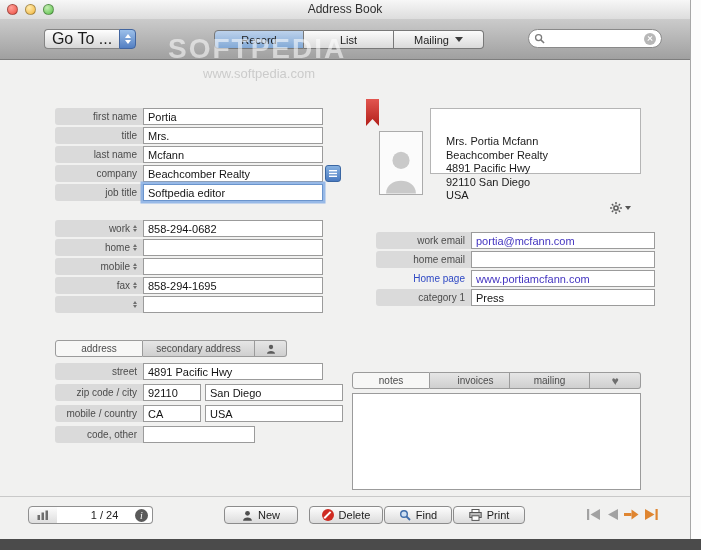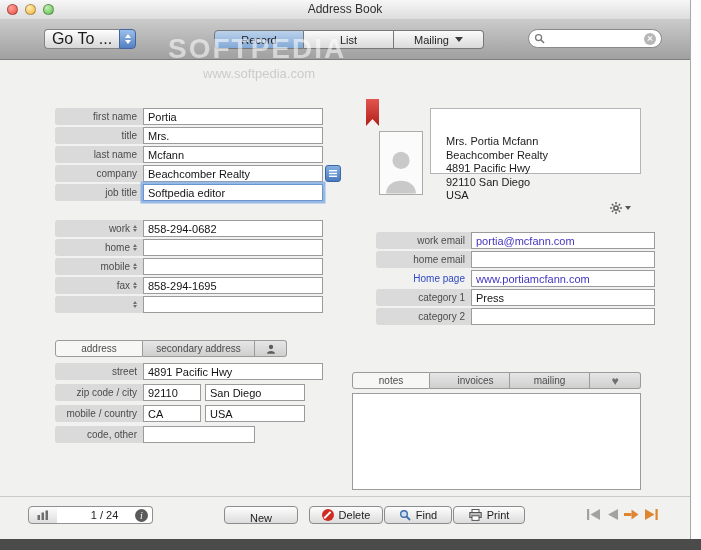--- a/index.html
+++ b/index.html
@@ -41,21 +41,21 @@
   .wm2{position:absolute;left:203px;top:66px;font-size:13px;color:rgba(125,125,125,.32);pointer-events:none;z-index:6;}
 
   
   .grp{position:absolute;display:flex;flex-direction:column;gap:2px;}
   .frow{display:flex;height:17px;align-items:stretch;}
   .lbl{background:#dadada;color:#4c4c4c;font-size:10px;display:flex;align-items:center;justify-content:flex-end;padding-right:6px;border-radius:3px 0 0 3px;flex:none;}
   .lbl.linklbl{background:transparent;color:#2f49c4;}
   .fld{height:17px;border:1px solid #9b9b9b;background:#fff;font-size:11px;color:#141414;padding:0 4px;outline:none;flex:none;border-radius:0;}
   .fld.linkv{color:#4334c0;}
   .fld.focused{border-color:#6a94cc;box-shadow:0 0 0 2.5px rgba(120,165,228,.75);position:relative;z-index:2;}
-  .w88{width:88px}.w95{width:95px}.w180{width:180px}.w184{width:184px}.w58{width:58px}.w118{width:100px}.w112{width:112px}
+  .w88{width:88px}.w95{width:95px}.w180{width:180px}.w184{width:184px}.w58{width:58px}.w118{width:138px}.w112{width:112px}
   .gap4{margin-left:4px;}
   .mini-stepper{display:inline-flex;flex-direction:column;gap:1px;margin-left:3px;cursor:default;}
   .tg-u{width:0;height:0;border-left:2.5px solid transparent;border-right:2.5px solid transparent;border-bottom:3.5px solid #6f6f6f;}
   .tg-d{width:0;height:0;border-left:2.5px solid transparent;border-right:2.5px solid transparent;border-top:3.5px solid #6f6f6f;}
   .company-btn{width:16px;height:17px;margin-left:2px;background:linear-gradient(#85b0e0,#4a7ac0);border:1px solid #3a66a2;border-radius:3px;display:flex;align-items:center;justify-content:center;flex:none;cursor:default;}
 
   
   .bookmark{position:absolute;left:366px;top:99px;width:13px;height:27px;background:linear-gradient(180deg,#e25650,#b21f19);clip-path:polygon(0 0,100% 0,100% 100%,50% 74%,0 100%);z-index:3;}
   .photo{position:absolute;left:379px;top:131px;width:44px;height:64px;background:#fbfbfb;border:1px solid #ababab;display:flex;align-items:flex-end;justify-content:center;}
   .card{position:absolute;left:430px;top:108px;width:211px;height:66px;background:#fff;border:1px solid #b5b5b5;padding:26px 0 0 15px;}
@@ -75,21 +75,21 @@
   .addr-grp{gap:4px;}
   .notes-grp textarea{width:289px;height:97px;border:1px solid #9b9b9b;background:#fff;resize:none;outline:none;font-size:11px;padding:3px;margin-top:2px;}
 
   
   .bottombar{position:absolute;left:0;right:0;top:496px;height:43px;border-top:1px solid #c9c9c9;}
   .chart-btn{position:absolute;left:28px;top:9px;width:30px;height:18px;background:linear-gradient(#fcfcfc,#dedede);border:1px solid #909090;border-radius:4px 0 0 4px;display:flex;align-items:center;justify-content:center;cursor:default;}
   .counter{position:absolute;left:57px;top:9px;width:96px;height:18px;background:#fff;border:1px solid #909090;border-left:none;border-radius:0 4px 4px 0;display:flex;align-items:center;justify-content:center;font-size:11px;color:#222;}
   .info-badge{position:absolute;right:4px;top:2px;width:13px;height:13px;border-radius:50%;background:#5a5a5a;color:#fff;text-align:center;cursor:default;}
   .info-badge::before{content:"i";font-family:"Liberation Serif",serif;font-style:italic;font-size:10px;line-height:13px;}
   .bbtn{position:absolute;top:9px;height:18px;background:linear-gradient(#fdfdfd,#dcdcdc);border:1px solid #8c8c8c;border-radius:4px;display:flex;align-items:center;justify-content:center;gap:5px;font-size:11px;color:#1d1d1d;cursor:default;}
-  .bbtn.new{left:224px;width:74px;flex-direction:column;}
+  .bbtn.new{left:224px;width:74px;}
   .bbtn.delete{left:309px;width:74px;}
   .bbtn.find{left:384px;width:68px;}
   .bbtn.print{left:453px;width:72px;}
   .noentry{width:12px;height:12px;border-radius:50%;background:#cf2b22;position:relative;flex:none;}
   .noentry::after{content:"";position:absolute;left:1.5px;top:5px;width:9px;height:2.2px;background:#fff;transform:rotate(-45deg);}
   .nav{position:absolute;left:586px;top:12px;display:flex;gap:5px;align-items:center;}
   .nav span{display:flex;cursor:default;}
 </style>
 </head>
 <body>
@@ -260,24 +260,20 @@
       <input class="fld w184" value="" style="">
     </div>
     <div class="frow">
       <span class="lbl w95 linklbl">Home page</span>
       <input class="fld w184 linkv" value="www.portiamcfann.com" style="">
     </div>
     <div class="frow">
       <span class="lbl w95">category 1</span>
       <input class="fld w184" value="Press" style="">
     </div>
-    <div class="frow">
-      <span class="lbl w95">category 2</span>
-      <input class="fld w184" value="" style="">
-    </div>
   </div>
 
   <div class="grp addr-grp" style="left:55px;top:340px;">
     <div class="tabbar">
       <span class="tab first selected" style="width:88px;">address</span>
       <span class="tab" style="width:112px;">secondary address</span>
       <span class="tab last" style="width:32px;">
         <svg width="10" height="10" viewBox="0 0 30 30">
             <circle cx="15" cy="9" r="6.5" fill="#5c5c5c"></circle>
             <path d="M3 29 C3 18 27 18 27 29 Z" fill="#5c5c5c"></path>

